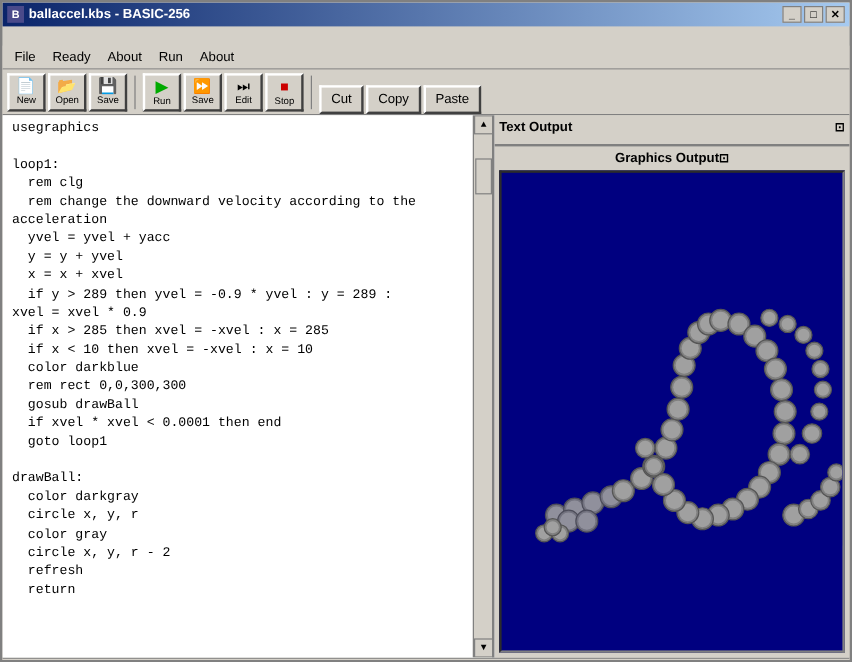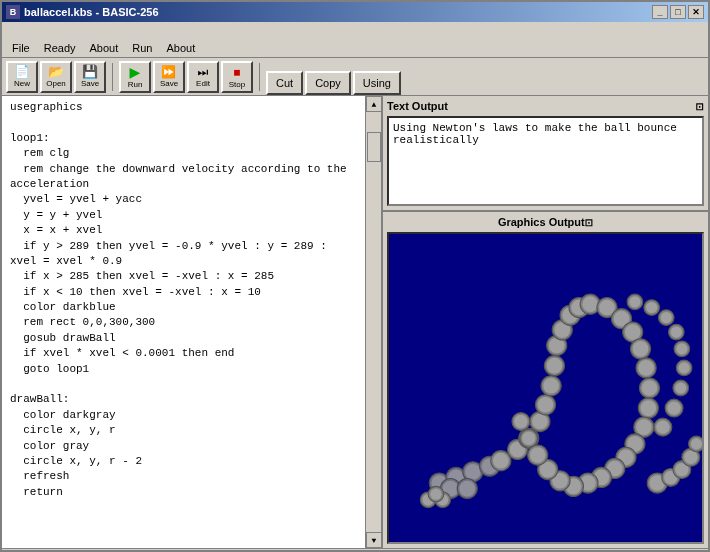--- a/index.html
+++ b/index.html
@@ -134,21 +134,21 @@
     .icon-stop { color: #cc0000; font-size: 14px; }
 
     
     .main-content {
       display: flex;
       height: calc(552px - 20px - 20px - 38px - 22px);
     }
 
     
     .code-pane {
-      width: 381px;
+      width: 410px;
       background: white;
       border-right: 2px solid #808080;
       overflow: hidden;
       position: relative;
       display: flex;
       flex-direction: column;
     }
     .code-scroll {
       flex: 1;
       overflow: hidden;
@@ -334,21 +334,21 @@
   </div>
 
   <div class="tb-btn win-btn">
     <span class="icon icon-stop">⏹</span>
     <span class="label">Stop</span>
   </div>
   <div class="toolbar-sep"></div>
 
   <div class="tb-text-btn win-btn">Cut</div>
   <div class="tb-text-btn win-btn">Copy</div>
-  <div class="tb-text-btn win-btn">Using</div>
+  <div class="tb-text-btn win-btn">Paste</div>
 </div>
 
 <div class="main-content">
 
   <div class="code-pane">
     <div class="code-scroll">
       <div class="code-content" contenteditable="true" style="">usegraphics
 
 loop1:
   rem clg
@@ -383,23 +383,20 @@
       </div>
     </div>
   </div>
 
   <div class="right-panel">
 
     <div class="text-output-section">
       <div class="section-header">
         <span>Text Output</span>
         <span class="section-restore">⊡</span>
-      </div>
-      <div class="text-output-box">
-        <span>Using Newton's laws to make the ball bounce realistically</span>
       </div>
     </div>
 
     <div class="graphics-output-section">
       <div class="section-header">
         <span>Graphics Output</span>
         <span class="section-restore">⊡</span>
       </div>
       <div class="graphics-output-box">
         

